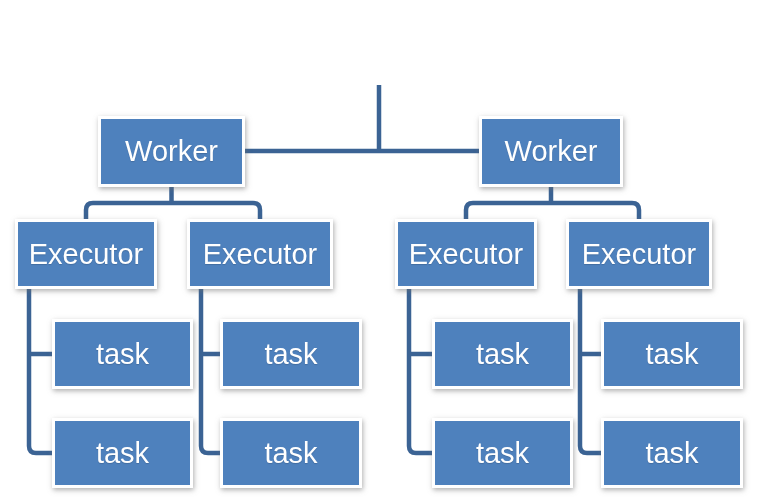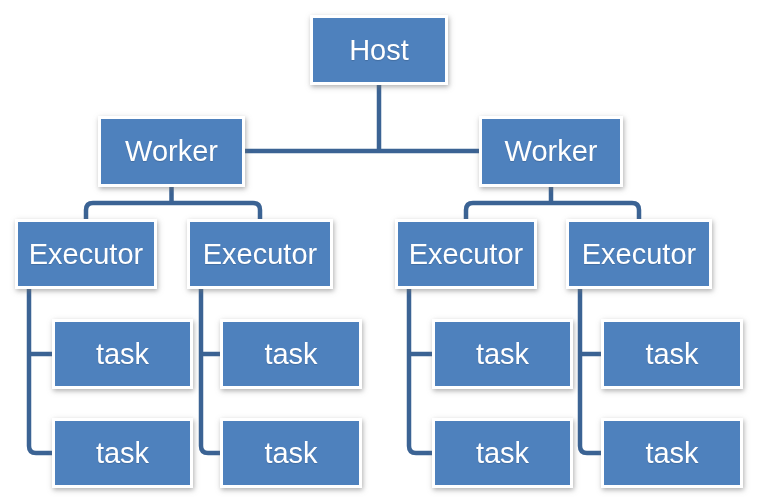--- a/index.html
+++ b/index.html
@@ -60,23 +60,20 @@
   <svg class="connectors" width="757" height="502" aria-hidden="true">
     <path class="connector" d="M379 85 V151 M245 151 H479"></path>
     <path class="connector" d="M171.5 187 V203 M86 219 V210 Q86 203 93 203 H253 Q260 203 260 210 V219"></path>
     <path class="connector" d="M551 187 V203 M466 219 V210 Q466 203 473 203 H632 Q639 203 639 210 V219"></path>
     <path class="connector" d="M29 289 V446 Q29 453 36 453 H52 M29 354 H52"></path>
     <path class="connector" d="M201 289 V446 Q201 453 208 453 H220 M201 354 H220"></path>
     <path class="connector" d="M409 289 V446 Q409 453 416 453 H432 M409 354 H432"></path>
     <path class="connector" d="M580 289 V446 Q580 453 587 453 H601 M580 354 H601"></path>
   </svg>
 
-  <div class="node" style="left:310px; top:15px; width:138px; height:70px;">
-    <span class="node-label">Host</span>
-  </div>
 
   <div class="node" style="left:98px; top:116px; width:147px; height:71px;">
     <span class="node-label">Worker</span>
   </div>
   <div class="node" style="left:479px; top:116px; width:144px; height:71px;">
     <span class="node-label">Worker</span>
   </div>
 
   <div class="node" style="left:15px; top:219px; width:142px; height:70px;">
     <span class="node-label">Executor</span>

